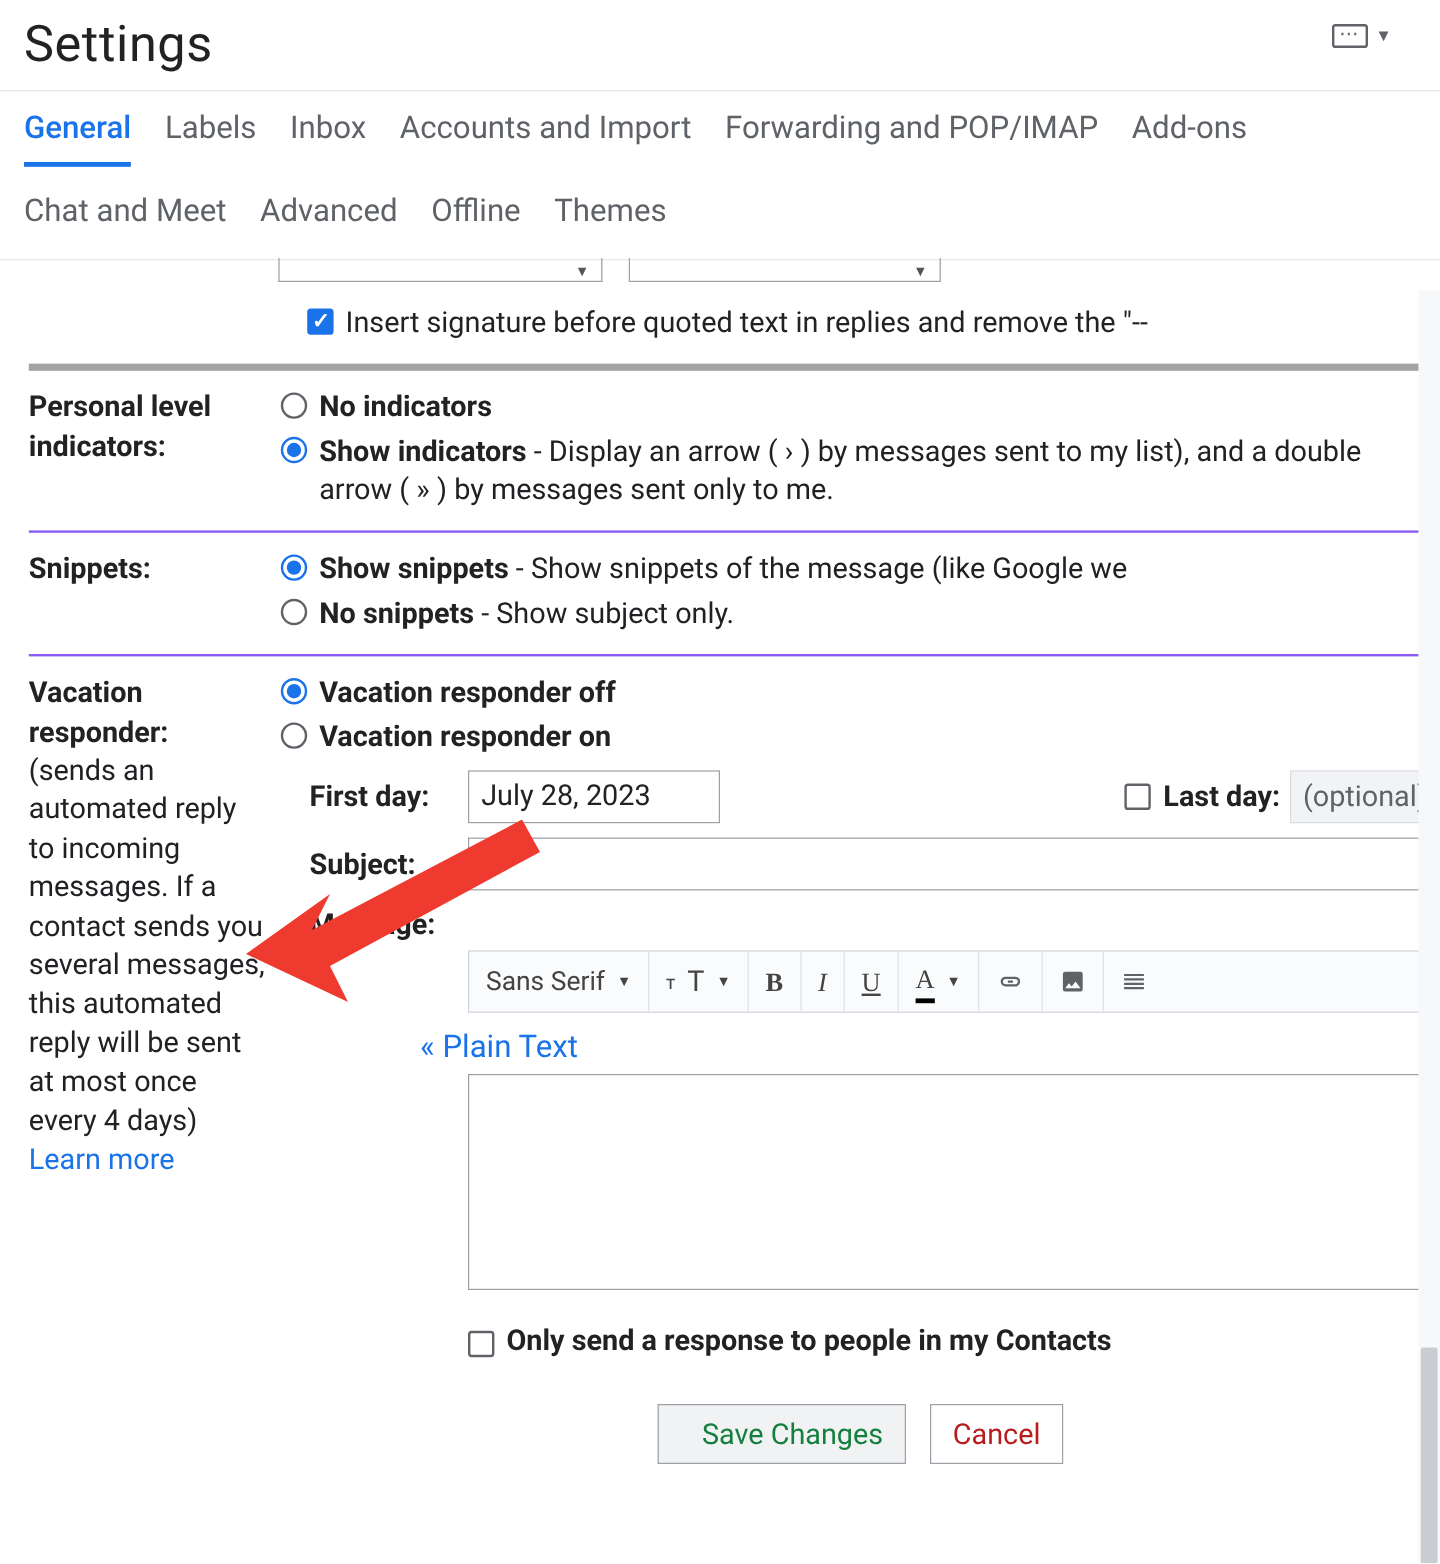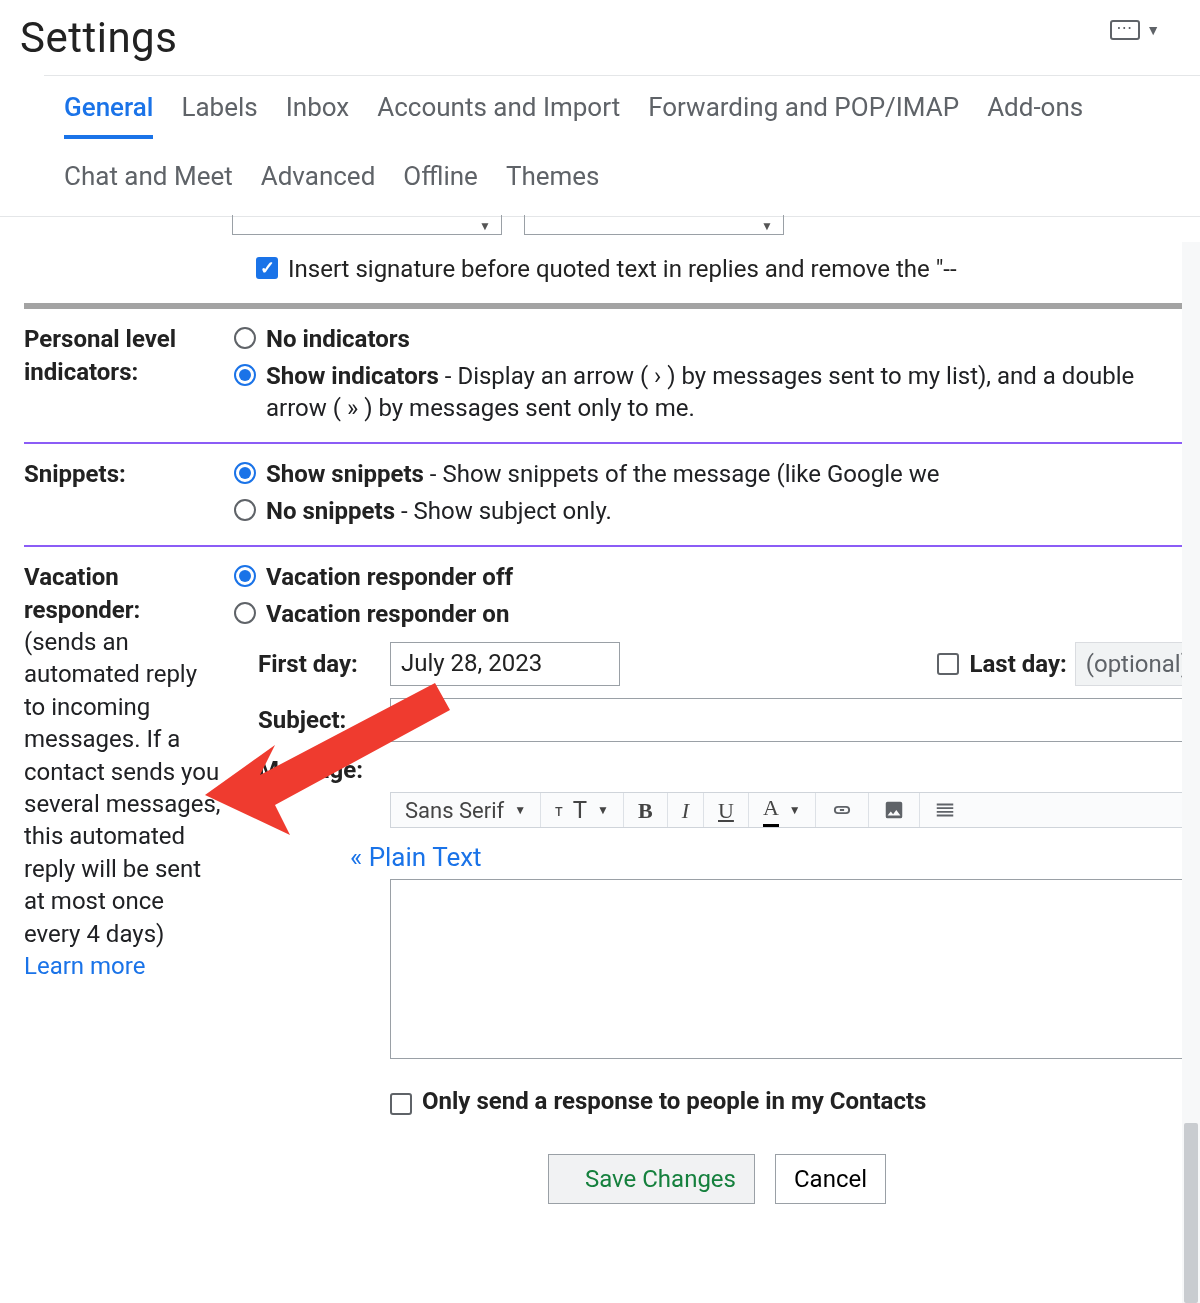--- a/index.html
+++ b/index.html
@@ -35,21 +35,20 @@
   }
   .tabs {
     border-top: 1px solid #e4e6e8;
     padding: 14px 20px 0 20px;
     display: flex;
     flex-wrap: wrap;
     column-gap: 28px;
     row-gap: 20px;
     font-size: 26px;
     color: #5f6368;
-    margin-left: 44px;
   }
   .tab {
     padding-bottom: 10px;
     cursor: pointer;
   }
   .tab.active {
     color: #1a73e8;
     border-bottom: 4px solid #1a73e8;
     font-weight: 500;
   }
@@ -151,21 +150,21 @@
     padding: 4px 10px;
     height: 44px;
     display: inline-flex;
     align-items: center;
   }
   .editor-toolbar {
     border: 1px solid #cfd4da;
     background: #fafbfc;
     display: flex;
     align-items: flex-start;
-    height: 36px;
+    height: 52px;
     margin-left: 156px;
     margin-top: 6px;
     overflow: hidden;
   }
   .tb-seg {
     display: flex;
     align-items: center;
     height: 100%;
     border-right: 1px solid #dde1e6;
     padding: 0 14px;
@@ -198,21 +197,21 @@
     display: flex;
     gap: 20px;
     justify-content: center;
     margin-top: 36px;
   }
   .btn {
     border: 1px solid #9aa0a6;
     padding: 8px 18px;
     font-size: 24px;
     background: #fff;
-    color: #000000;
+    color: #b91c1c;
   }
   .btn.save { color: #15803d; background: #f1f2f3; padding-left: 36px; }
   a.link { color: #1a73e8; text-decoration: none; }
   
   .cut-dropdowns {
     display: flex;
     gap: 22px;
     margin-left: 208px;
     margin-top: -2px;
   }
@@ -372,21 +371,21 @@
           <div class="radio checked"></div>
           <div><span class="opt-label">Vacation responder off</span></div>
         </div>
         <div class="opt">
           <div class="radio"></div>
           <div><span class="opt-label">Vacation responder on</span></div>
         </div>
 
         <div class="field-row">
           <span class="field-label">First day:</span>
-          <span class="text-input" style="width:230px;">July 28, 2023</span>
+          <span class="text-input" style="width:210px;">July 28, 2023</span>
           <span style="flex:1;"></span>
           <span class="checkbox" style="margin-top:0;"></span>
           <span style="font-weight:700;margin:0 8px 0 10px;">Last day:</span>
           <span class="optional">(optional)</span>
         </div>
 
         <div class="field-row">
           <span class="field-label">Subject:</span>
           <input class="text-input" style="flex: 1 1 0%;">
         </div>

